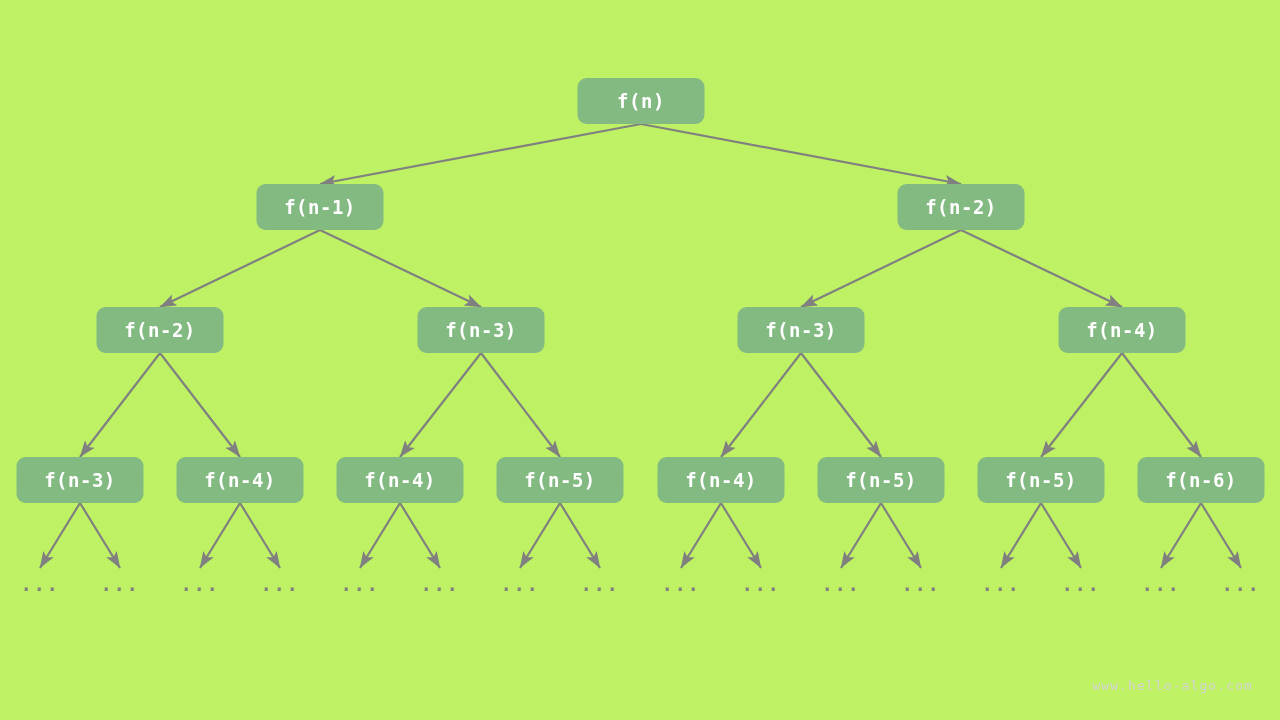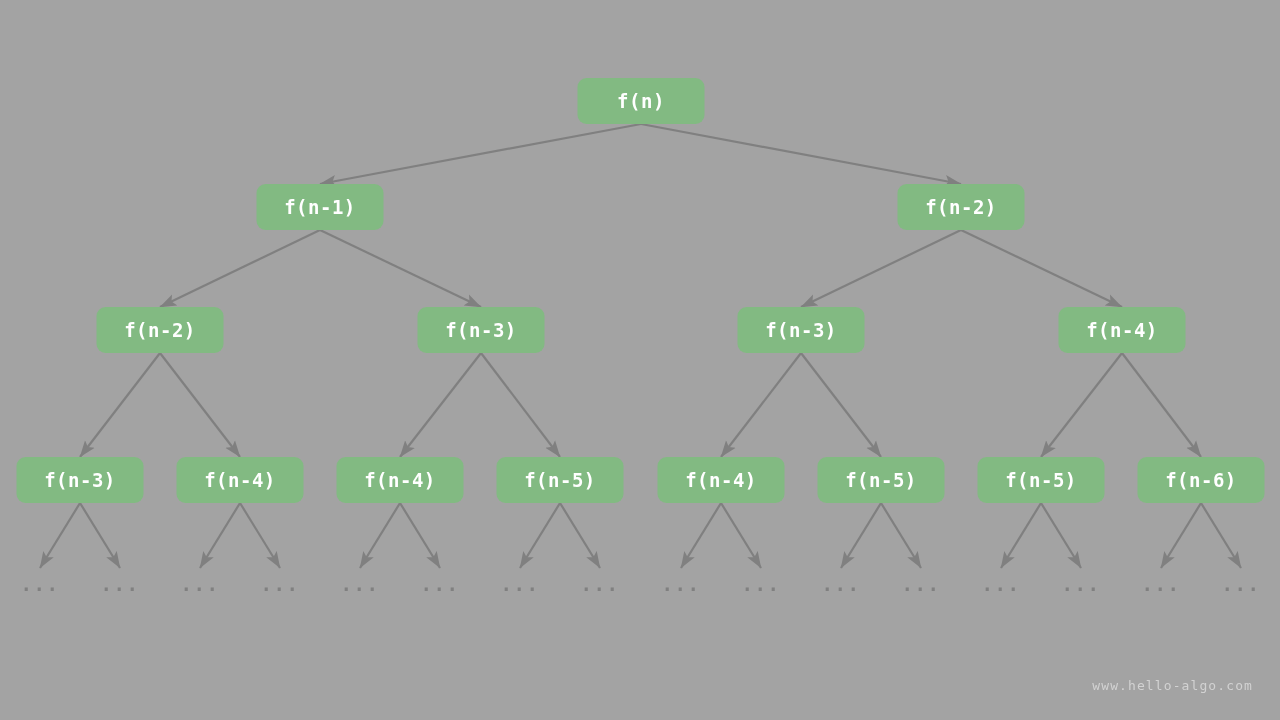--- a/index.html
+++ b/index.html
@@ -10,21 +10,21 @@
   body {
     width: 1280px;
     height: 720px;
     overflow: hidden;
     font-family: "DejaVu Sans Mono", monospace;
   }
   #canvas-wrap {
     position: relative;
     width: 1280px;
     height: 720px;
-    background: #a3a3a3;
+    background: #bef264;
   }
   #tree-svg {
     position: absolute;
     left: 0;
     top: 0;
     width: 1280px;
     height: 720px;
     display: block;
   }
   .node-rect {

